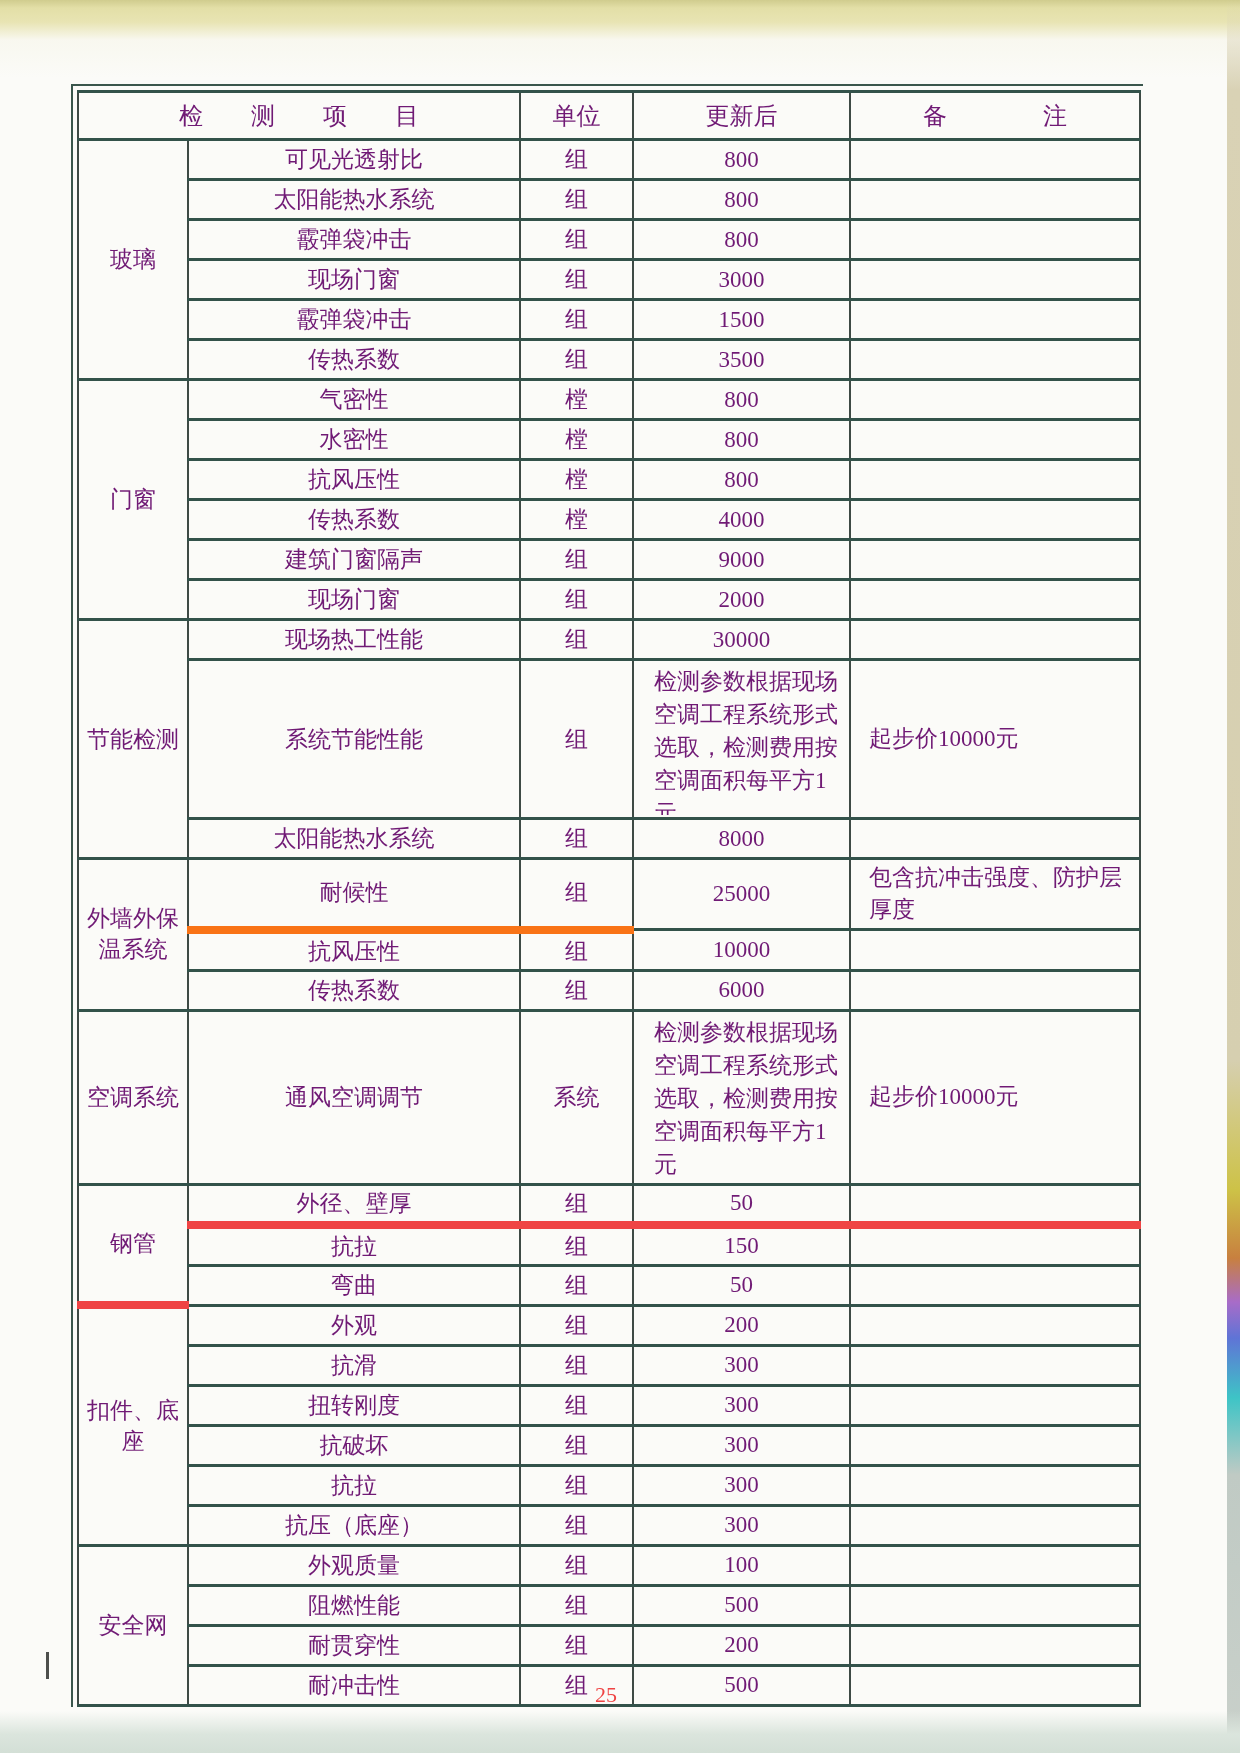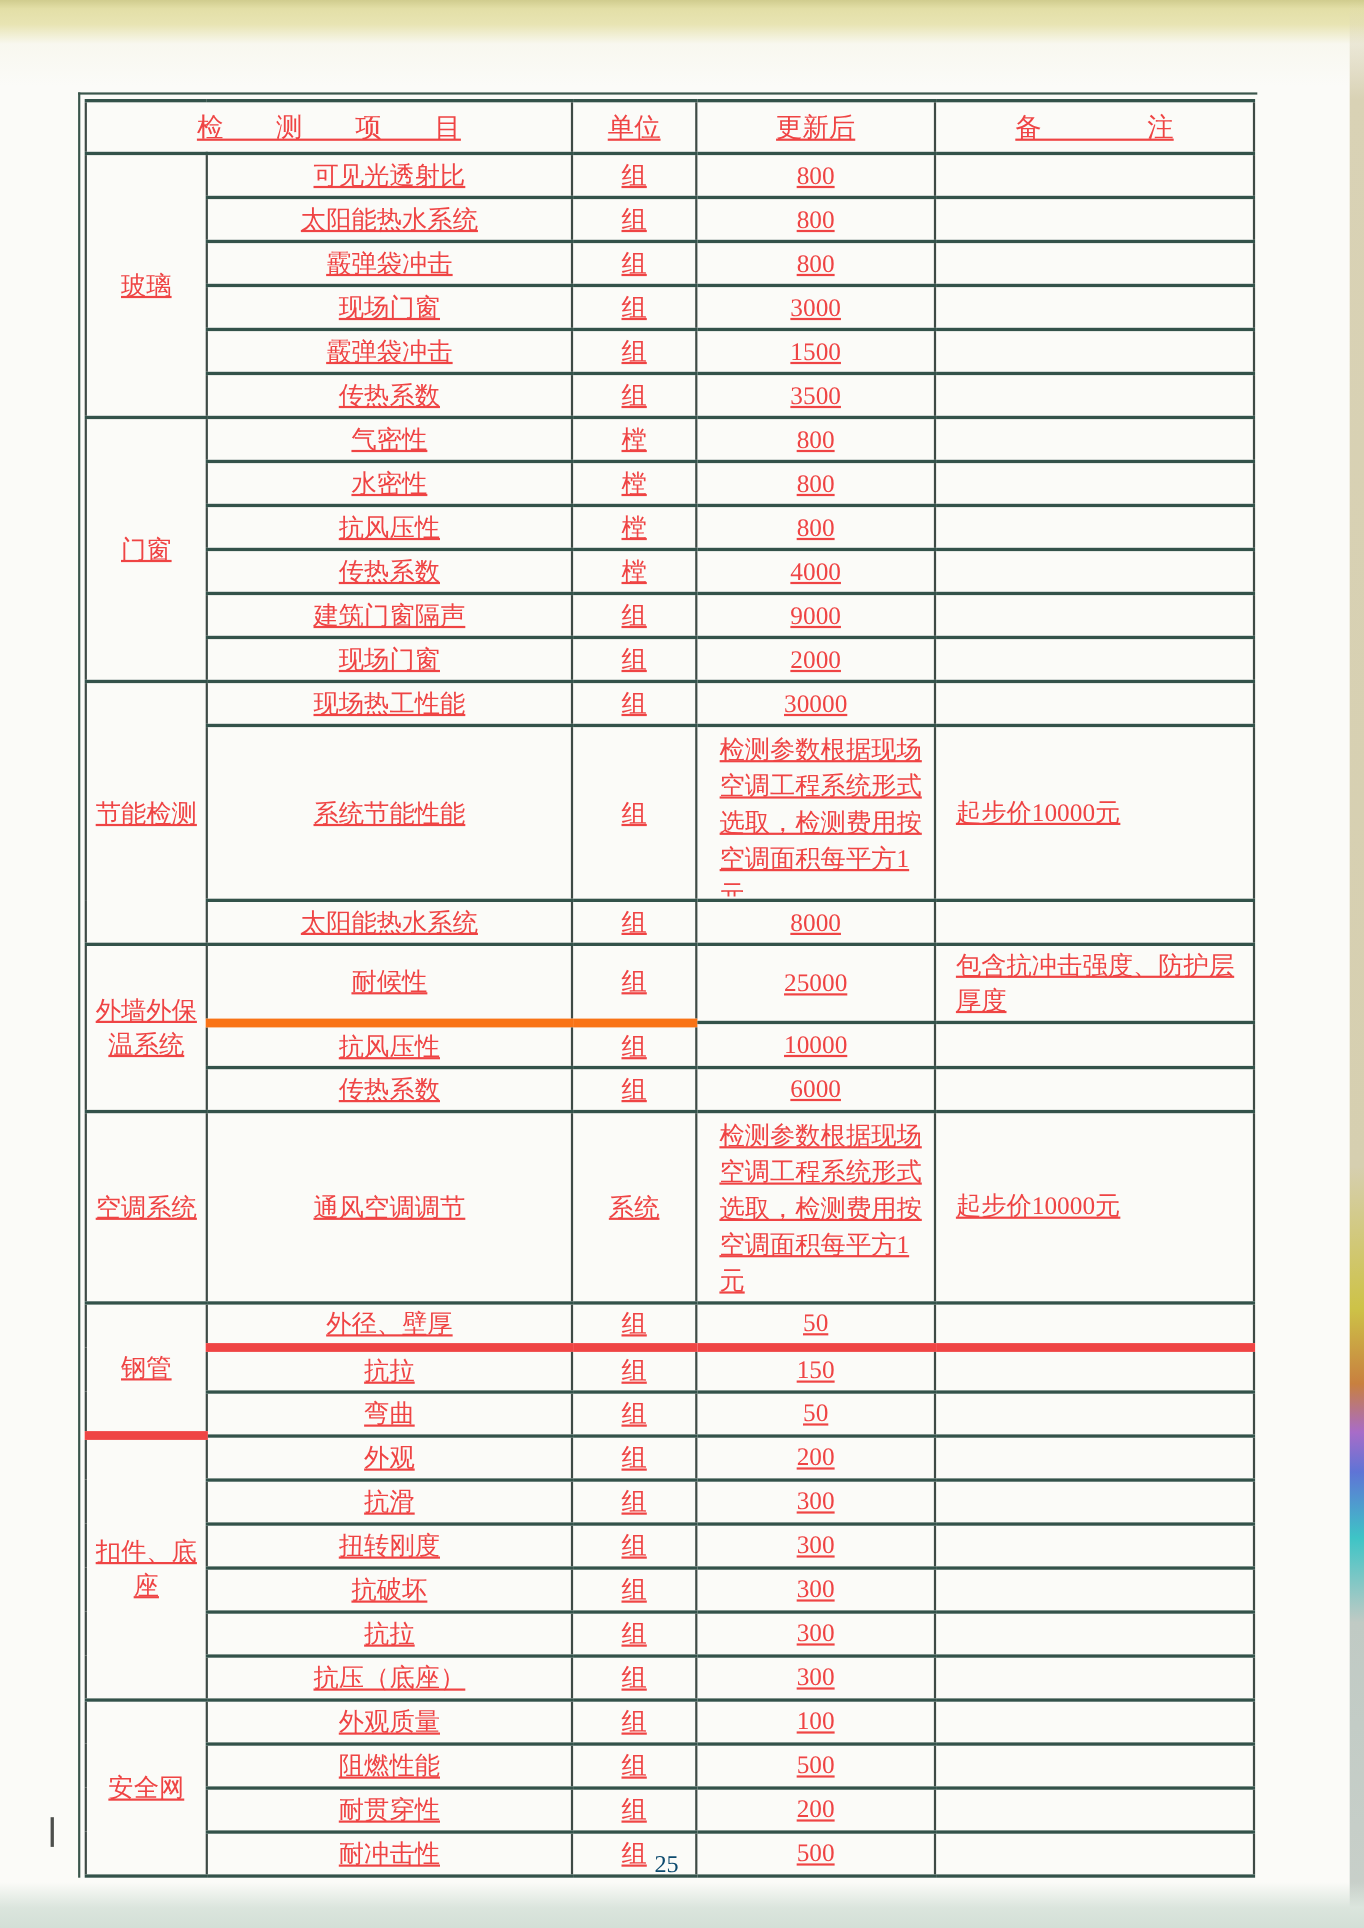--- a/index.html
+++ b/index.html
@@ -22,37 +22,37 @@
       #5f74d6 1338px,
       #3ec4c6 1398px,
       #c0cac4 1475px,
       #c9d0ca 1753px);}
   .artifact-line{position:absolute;left:46px;top:1652px;width:3px;height:27px;background:#4d4f4c;}
 
   
   .table-wrap{position:absolute;left:71px;top:84px;width:1066px;
     border-top:2px solid #3a564c;border-left:2px solid #3a564c;padding:4px 0 0 4px;}
   table{border-collapse:collapse;width:1062px;table-layout:fixed;
-    color:#ef4444;font-size:23px;text-decoration:underline;}
+    color:#701a75;font-size:23px;}
   th,td{border-top:3px solid #33524a;border-bottom:3px solid #33524a;
     border-left:2px solid #3e4a45;border-right:2px solid #3e4a45;
     text-align:center;vertical-align:middle;padding:2px 4px;overflow:hidden;}
   thead tr{height:48px;}
   th{font-weight:normal;font-size:24px;}
   tbody tr{height:40px;}
   td.cat{line-height:31px;padding:2px 3px;}
   .price-multiline{text-align:left;white-space:pre-line;line-height:33px;vertical-align:top;padding:4px 2px 2px 20px;}
   .clip-box{height:150px;overflow:hidden;}
   .remark-filled{text-align:left;white-space:pre-line;line-height:32px;padding-left:18px;}
   
   tr.art-blue td.c-item,tr.art-blue td.c-unit{border-bottom:8px solid #f97316;}
   tr.art-red td{border-bottom:8px solid #ef4444;}
 
   .page-number{position:absolute;top:1682px;left:0;width:1212px;text-align:center;
-    font-size:22px;color:#0c4a6e;}
+    font-size:22px;color:#ef4444;}
 </style>
 </head>
 <body>
 
 <div class="page">
 
   <div class="scan-band-top"></div>
   <div class="rainbow"></div>
   <div class="scan-band-bottom"></div>
   <div class="artifact-line"></div>

